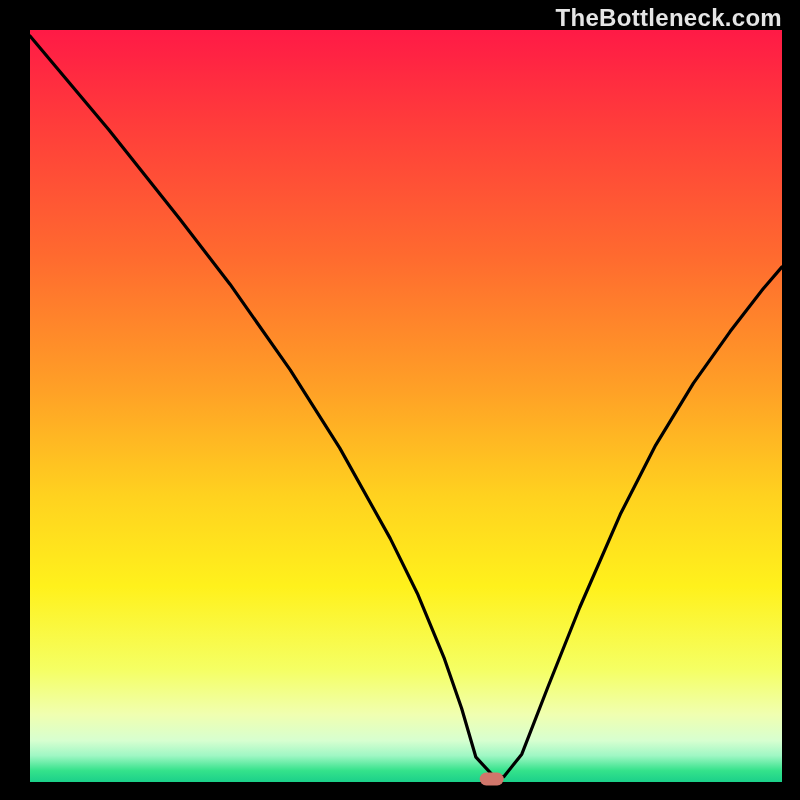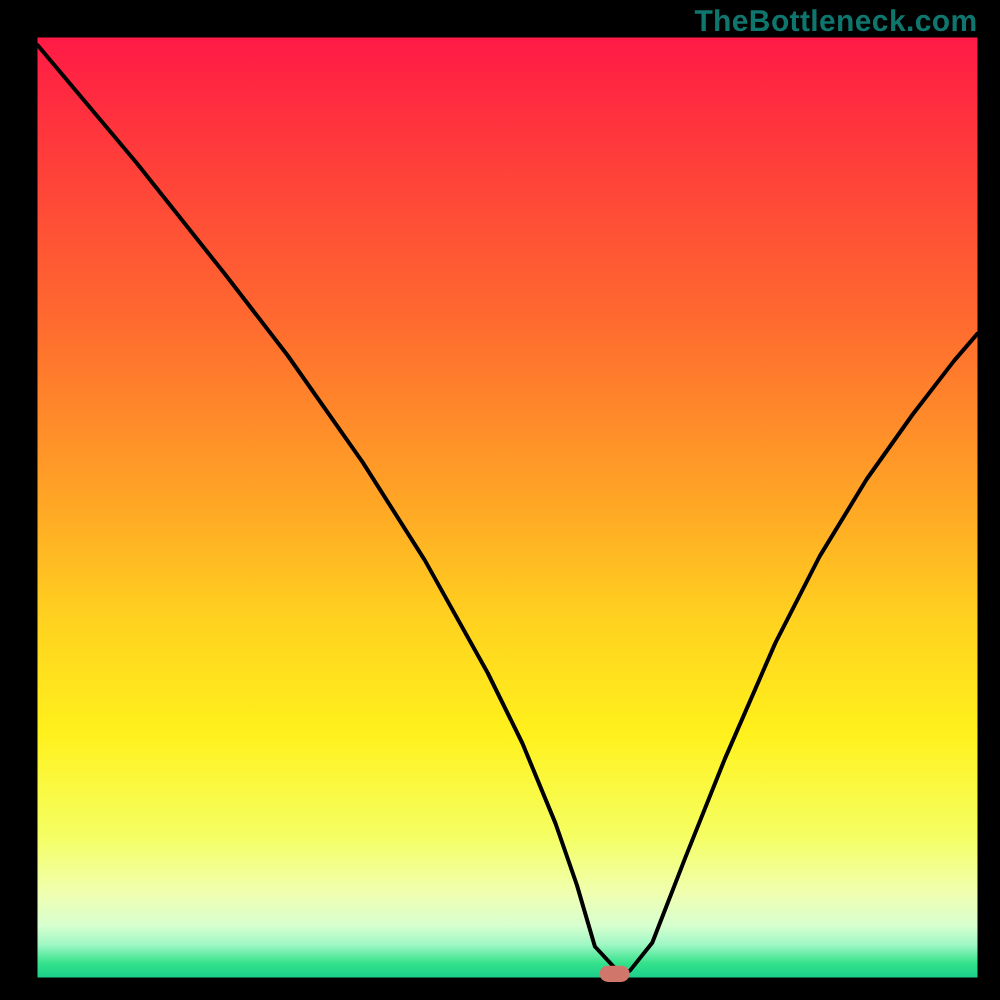--- a/index.html
+++ b/index.html
@@ -14,21 +14,21 @@
   .frame {
     position: relative;
     width: 800px;
     height: 800px;
     background: #000;
   }
   .watermark {
     position: absolute;
     top: 4px;
     right: 18px;
-    color: #0f766e;
+    color: #e5e5e5;
     font-size: 24px;
     font-weight: 600;
     letter-spacing: 0.3px;
     z-index: 4;
     user-select: none;
   }
   svg {
     position: absolute;
     top: 0;
     left: 0;

